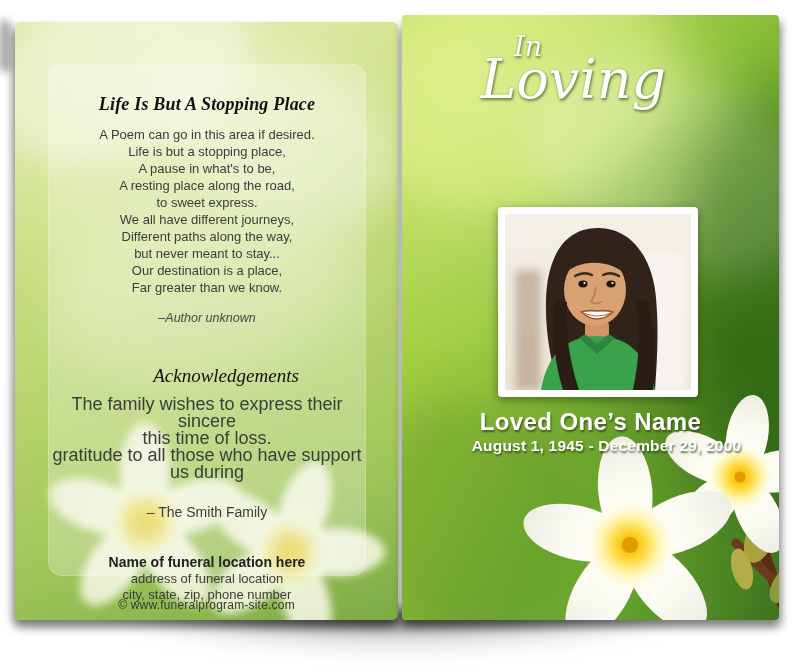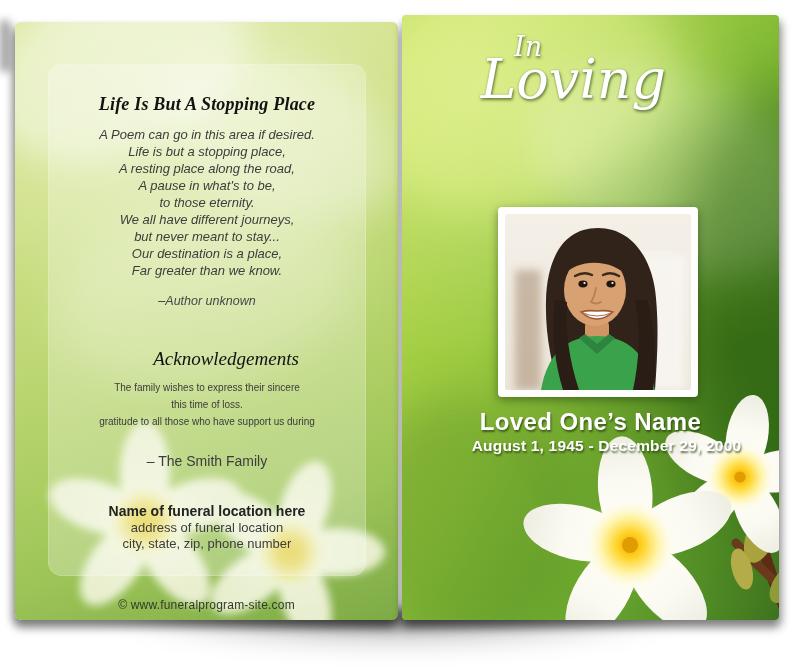--- a/index.html
+++ b/index.html
@@ -58,28 +58,28 @@
   }
   .left-text{
     position:absolute;left:33px;top:42px;width:318px;height:512px;z-index:4;
     text-align:center;color:#3b3b3b;
   }
   .poem-title{
     margin-top:30px;font-family:"Liberation Serif",serif;font-style:italic;font-weight:bold;
     font-size:18px;color:#121212;letter-spacing:0.2px;
   }
   .poem-block{margin-top:11px;}
-  .poem-line{font-size:13px;line-height:17px;color:#3c3c3c;font-style:italic;}
+  .poem-line{font-size:13px;line-height:17px;color:#3c3c3c;}
   .poem-attribution{margin-top:15px;font-style:italic;font-size:12.5px;color:#474747;}
   .ack-title{
     margin-top:40px;font-family:"Liberation Serif",serif;font-style:italic;font-weight:normal;
     font-size:19px;color:#121212;padding-left:38px;
   }
   .ack-block{margin-top:9px;}
-  .ack-line{font-size:10px;line-height:17px;color:#3c3c3c;}
+  .ack-line{font-size:18px;line-height:17px;color:#3c3c3c;}
   .family-signature{margin-top:23px;font-size:14px;color:#3c3c3c;}
   .location-block{margin-top:33px;}
   .location-name{font-size:14px;font-weight:bold;color:#222222;line-height:18px;}
   .location-line{font-size:13px;line-height:16px;color:#3c3c3c;}
   .copyright-line{
     position:absolute;left:0;top:576px;width:100%;text-align:center;z-index:4;
     font-size:12px;color:#333a28;letter-spacing:0.2px;
   }
   .blur-flowers-left{position:absolute;left:20px;top:395px;z-index:1;filter:blur(4px);opacity:0.92;}
   
@@ -156,24 +156,25 @@
       </g>
     </svg>
 
     <div class="overlay-card"></div>
 
     <div class="left-text">
       <div class="poem-title">Life Is But A Stopping Place</div>
       <div class="poem-block">
         <div class="poem-line">A Poem can go in this area if desired.</div>
         <div class="poem-line">Life is but a stopping place,</div>
+        <div class="poem-line">A pause in what's to be,</div>
         <div class="poem-line">A resting place along the road,</div>
-        <div class="poem-line">A pause in what's to be,</div>
-        <div class="poem-line">to those eternity.</div>
+        <div class="poem-line">to sweet express.</div>
         <div class="poem-line">We all have different journeys,</div>
+        <div class="poem-line">Different paths along the way,</div>
         <div class="poem-line">but never meant to stay...</div>
         <div class="poem-line">Our destination is a place,</div>
         <div class="poem-line">Far greater than we know.</div>
       </div>
       <div class="poem-attribution">–Author unknown</div>
 
       <div class="ack-title">Acknowledgements</div>
       <div class="ack-block">
         <div class="ack-line">The family wishes to express their sincere</div>
         <div class="ack-line">this time of loss.</div>

